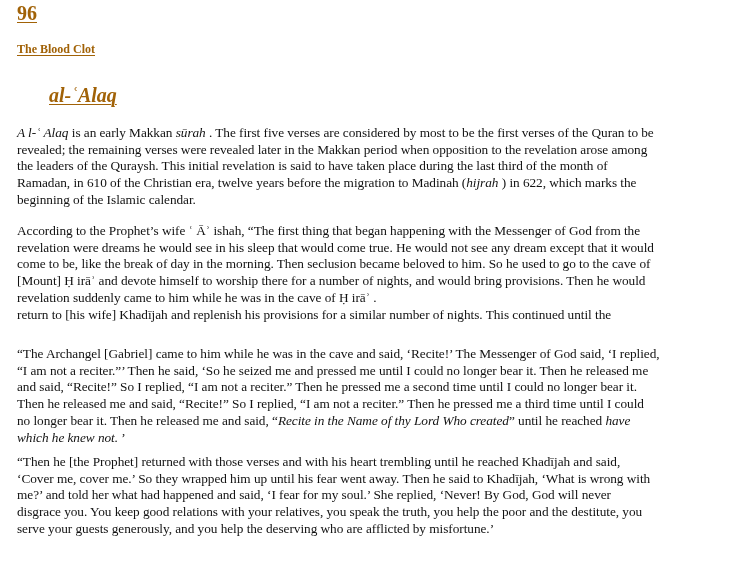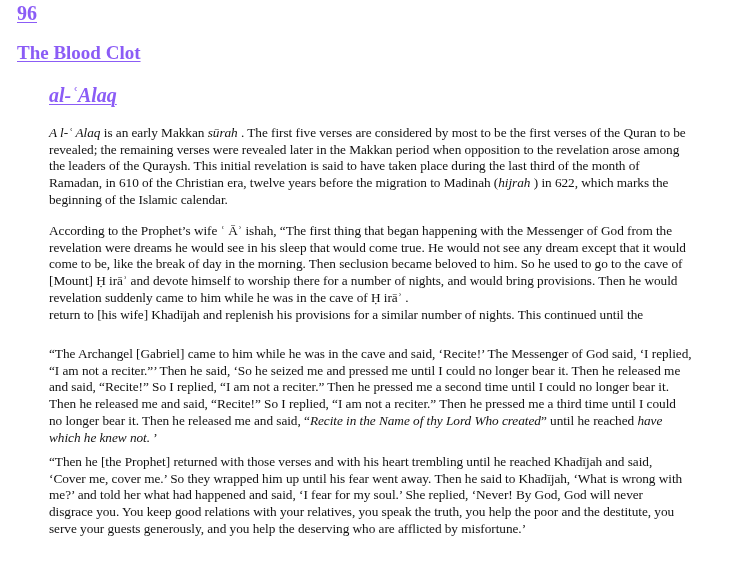--- a/index.html
+++ b/index.html
@@ -17,47 +17,47 @@
     }
     .page {
       position: absolute;
       left: 17px;
       top: 0;
       width: 725px;
     }
     .heading {
       font-family: "Liberation Serif", serif;
       font-weight: bold;
-      color: #8b5cf6;
+      color: #a16207;
       text-decoration: underline;
       text-decoration-thickness: 1px;
       text-underline-offset: 2px;
       margin: 0;
       position: absolute;
       left: 0;
       white-space: nowrap;
       cursor: pointer;
     }
     .h-num { top: 2px; font-size: 20px; }
-    .h-title { top: 42px; font-size: 19px; }
+    .h-title { top: 42px; font-size: 12px; }
     .h-arabic { top: 84px; font-size: 20px; font-style: italic; margin-left: 32px; }
     .para {
       position: absolute;
       left: 0;
       width: 725px;
       font-size: 13.3px;
       line-height: 16.7px;
       margin: 0;
       letter-spacing: -0.05px;
     }
     .p1 { top: 125px; }
     .p2 { top: 223px; }
     .p3 { top: 346px; }
     .p4 { top: 454px; }
-    .line { display: block; white-space: nowrap; margin-left: 32px; }
+    .line { display: block; white-space: nowrap; }
     i { font-style: italic; }
   </style>
 </head>
 <body>
 
 <div class="page">
   <a class="heading h-num">96</a>
   <a class="heading h-title">The Blood Clot</a>
   <a class="heading h-arabic">al-ʿAlaq</a>
 

